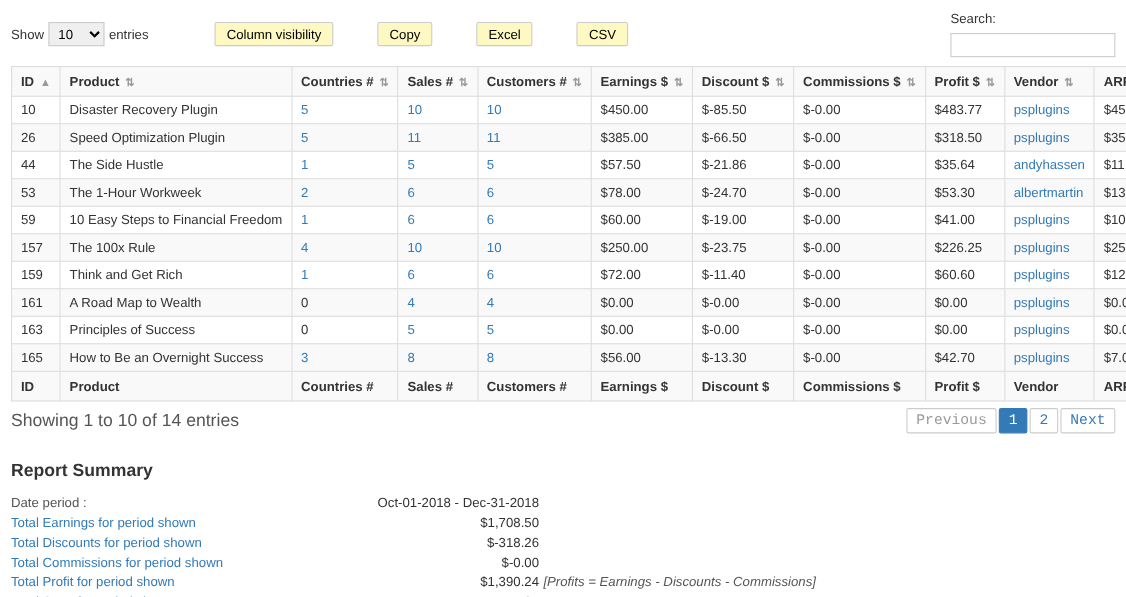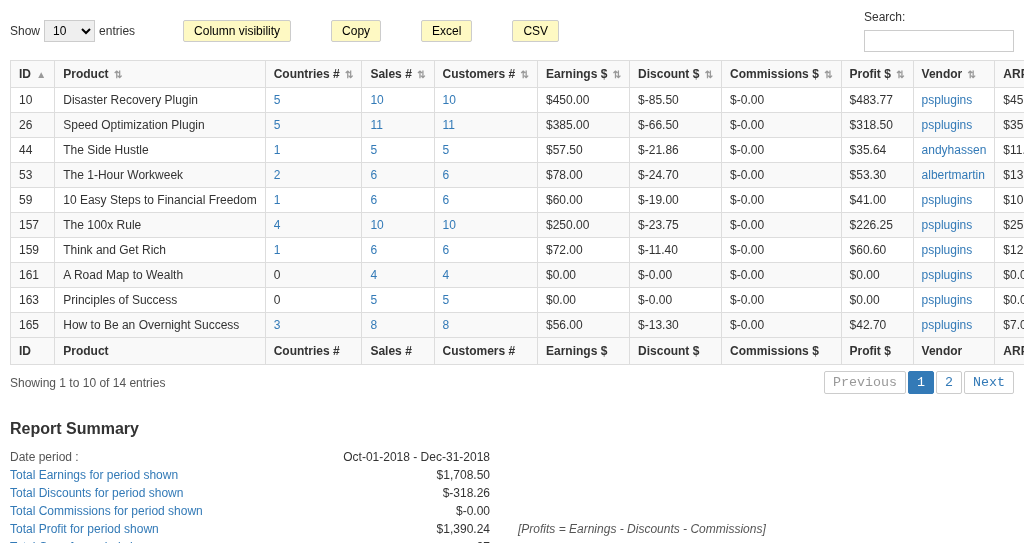--- a/index.html
+++ b/index.html
@@ -22,42 +22,42 @@
     table th { background: #f9f9f9; border: 1px solid #ddd; padding: 6px 8px; text-align: left; white-space: nowrap; cursor: pointer; color: #333; font-weight: bold; }
     table th .sort-icon { color: #999; margin-left: 2px; font-size: 10px; }
     table td { border: 1px solid #ddd; padding: 5px 8px; white-space: nowrap; }
     .link-blue { color: #337ab7; text-decoration: none; cursor: pointer; }
     
     
     tfoot th { background: #f9f9f9; border: 1px solid #ddd; padding: 6px 8px; text-align: left; font-weight: bold; }
     
     
     .table-footer { display: flex; align-items: center; justify-content: space-between; margin-top: 6px; margin-bottom: 16px; }
-    .showing-info { font-size: 12px; color: #555; }
+    .showing-info { font-size: 16px; color: #555; }
     .pagination { display: flex; align-items: center; gap: 2px; font-size: 12px; }
     .page-btn { padding: 3px 8px; border: 1px solid #ccc; background: #fff; cursor: pointer; border-radius: 2px; color: #337ab7; font-family: Liberation Mono, monospace; }
     .page-btn.active { background: #337ab7; color: #fff; border-color: #337ab7; }
     .page-btn.disabled { color: #999; cursor: default; background: #fff; }
 
     
     .report-summary { margin-top: 10px; padding: 10px 0; }
     .report-summary h2 { font-size: 16px; font-weight: bold; color: #333; margin-bottom: 10px; }
     .report-row { display: flex; padding: 2px 0; }
     .report-label { width: 280px; color: #337ab7; }
     .report-value { width: 200px; text-align: right; color: #333; }
-    .report-note { margin-left: 28px; color: #555; font-style: italic; }
+    .report-note { margin-left: 4px; color: #555; font-style: italic; }
     .date-period-label { color: #555; width: 280px; }
   </style>
 </head>
 <body>
 
 <div class="container">
 
   <div class="top-controls">
-    <div style="display:flex; align-items:center; gap:4px;">
+    <div style="display:flex; align-items:center; gap:16px;">
       <div class="show-entries">
         <label>Show</label>
         <select>
           <option>10</option>
           <option>25</option>
           <option>50</option>
           <option>100</option>
         </select>
         <label>entries</label>
       </div>

